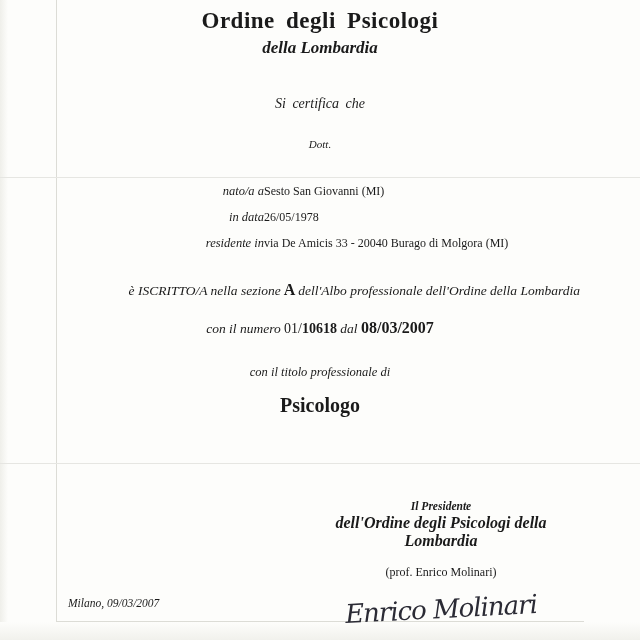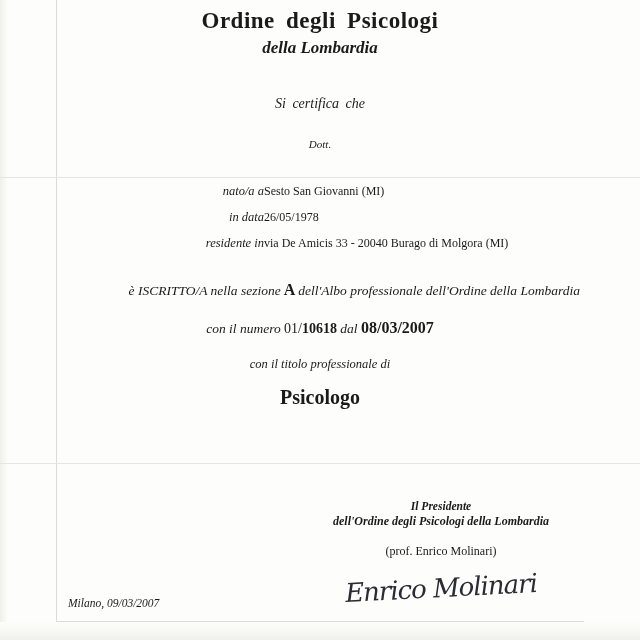--- a/index.html
+++ b/index.html
@@ -146,21 +146,21 @@
   .number-line .date {
     font-weight: bold;
     font-style: normal;
     font-size: 16px;
     margin-top: 23px;
   }
   .title-prof {
     text-align: center;
     font-style: italic;
     font-size: 12.5px;
-    margin-top: 20px;
+    margin-top: 28px;
   }
   .profession {
     text-align: center;
     font-weight: bold;
     font-size: 20px;
     margin-top: 14px;
   }
 
   .signature-block {
     position: absolute;
@@ -170,21 +170,21 @@
     text-align: center;
   }
   .pres-title {
     font-style: italic;
     font-weight: bold;
     font-size: 11.5px;
   }
   .pres-org {
     font-style: italic;
     font-weight: bold;
-    font-size: 12px;
+    font-size: 16px;
     margin-top: 2px;
   }
   .pres-name {
     font-size: 12px;
     margin-top: 15px;
   }
   .signature {
     margin-top: 14px;
     font-family: "DejaVu Serif", serif;
     font-style: italic;

